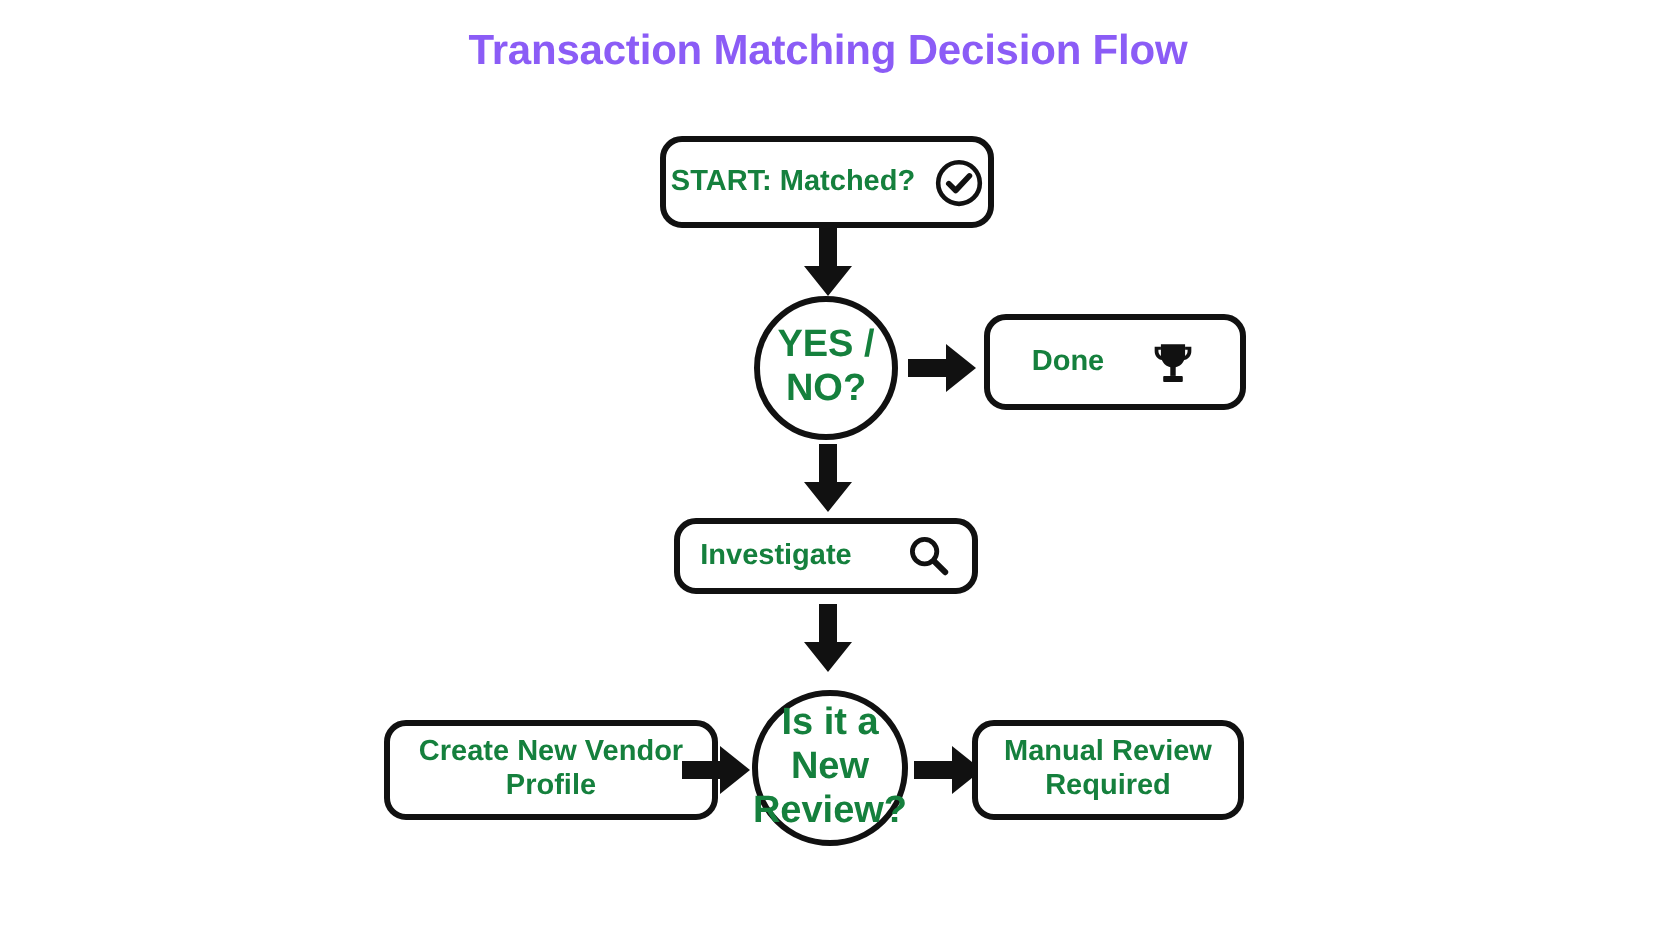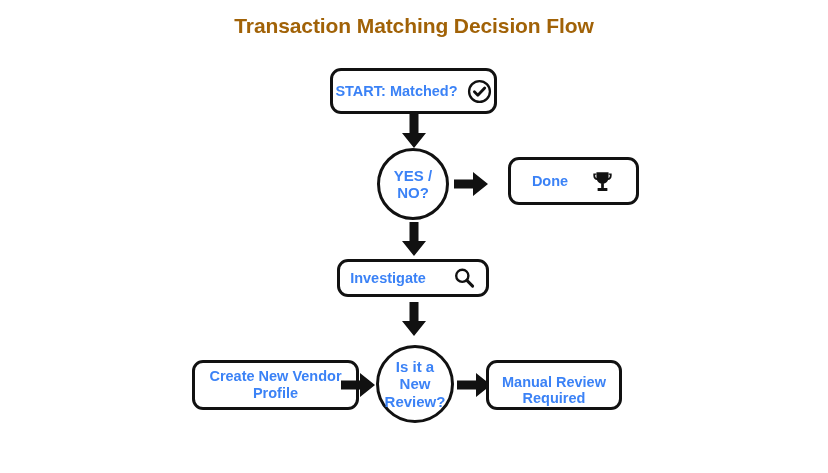--- a/index.html
+++ b/index.html
@@ -17,21 +17,21 @@
     -webkit-font-smoothing: antialiased;
   }
   #title {
     position: absolute;
     left: 0;
     top: 14px;
     width: 828px;
     text-align: center;
     font-size: 21px;
     font-weight: bold;
-    color: #a16207;
+    color: #8b5cf6;
     letter-spacing: -0.1px;
   }
 
   
   .node {
     position: absolute;
     box-sizing: border-box;
     border: 3.5px solid #111111;
     background: #ffffff;
     display: flex;
@@ -46,27 +46,27 @@
   }
   .node-inner {
     display: flex;
     align-items: center;
     justify-content: center;
     gap: 9px;
   }
   .label {
     font-size: 14.5px;
     font-weight: bold;
-    color: #3b82f6;
+    color: #15803d;
     text-align: center;
     line-height: 1.14;
     white-space: pre-line;
   }
   .label.circ {
-    font-size: 15px;
+    font-size: 19px;
     line-height: 1.15;
   }
   .icon {
     display: inline-flex;
     align-items: center;
     justify-content: center;
     flex: none;
   }
 
   
@@ -104,21 +104,21 @@
     <span class="label circ">YES /
 NO?</span>
   </div>
 
   <div class="arrow" style="left:454px; top:170px; width:36px; height:28px;">
     <svg width="36" height="28" viewBox="0 0 36 28">
       <path d="M0 9.5 H19 V2 L34 14 L19 26 V18.5 H0 Z" fill="#111111"></path>
     </svg>
   </div>
 
-  <div class="node rect" style="left:508px; top:157px; width:131px; height:48px;">
+  <div class="node rect" style="left:492px; top:157px; width:131px; height:48px;">
     <div class="node-inner" style="gap:22px;">
       <span class="label">Done</span>
       <span class="icon">
         <svg width="25" height="25" viewBox="0 0 24 24">
           <path d="M6.2 3 H17.8 V8.2 C17.8 11.6 15.3 14.2 12 14.2 C8.7 14.2 6.2 11.6 6.2 8.2 Z" fill="#111111"></path>
           <path d="M6.2 4.2 H3.2 V6.4 C3.2 8.7 4.8 10.4 6.8 10.6 V8.8 C5.8 8.6 5.0 7.7 5.0 6.4 V5.6 H6.2 Z" fill="#111111"></path>
           <path d="M17.8 4.2 H20.8 V6.4 C20.8 8.7 19.2 10.4 17.2 10.6 V8.8 C18.2 8.6 19.0 7.7 19.0 6.4 V5.6 H17.8 Z" fill="#111111"></path>
           <rect x="10.7" y="13.6" width="2.6" height="4.6" fill="#111111"></rect>
           <rect x="7.3" y="18.2" width="9.4" height="2.9" rx="0.5" fill="#111111"></rect>
         </svg>
@@ -166,18 +166,18 @@
 New
 Review?</span>
   </div>
 
   <div class="arrow" style="left:457px; top:371px; width:36px; height:28px;">
     <svg width="36" height="28" viewBox="0 0 36 28">
       <path d="M0 9.5 H19 V2 L34 14 L19 26 V18.5 H0 Z" fill="#111111"></path>
     </svg>
   </div>
 
-  <div class="node rect" style="left:486px; top:360px; width:136px; height:50px;align-items:flex-end;">
+  <div class="node rect" style="left:486px; top:360px; width:136px; height:50px;">
     <span class="label">Manual Review
 Required</span>
   </div>
 
 </div>
 
 </body></html>

